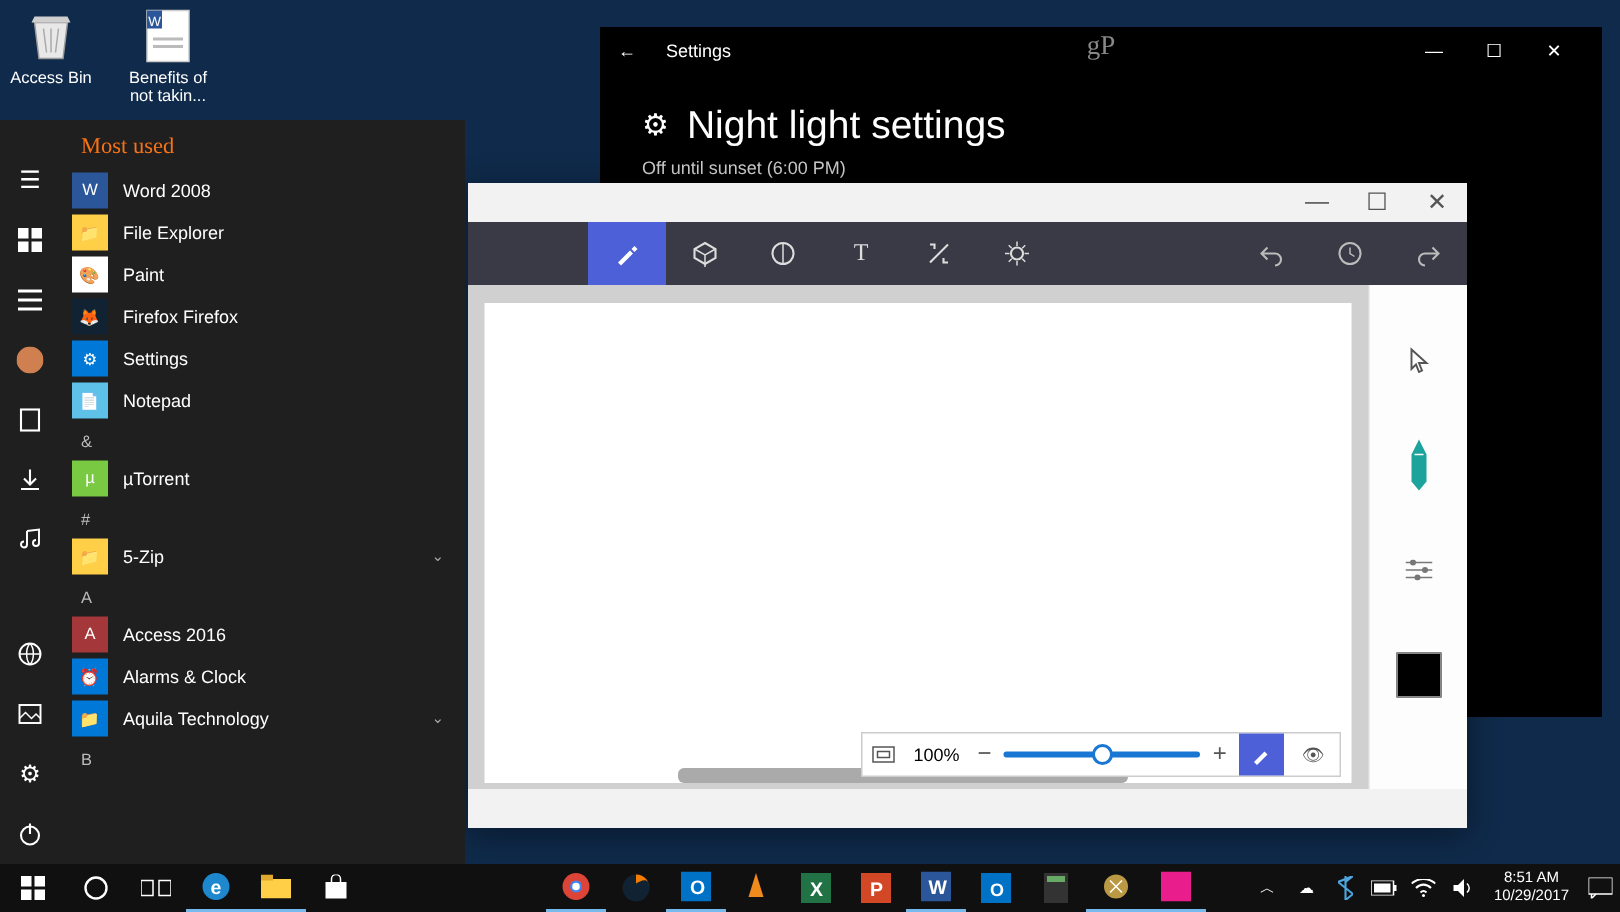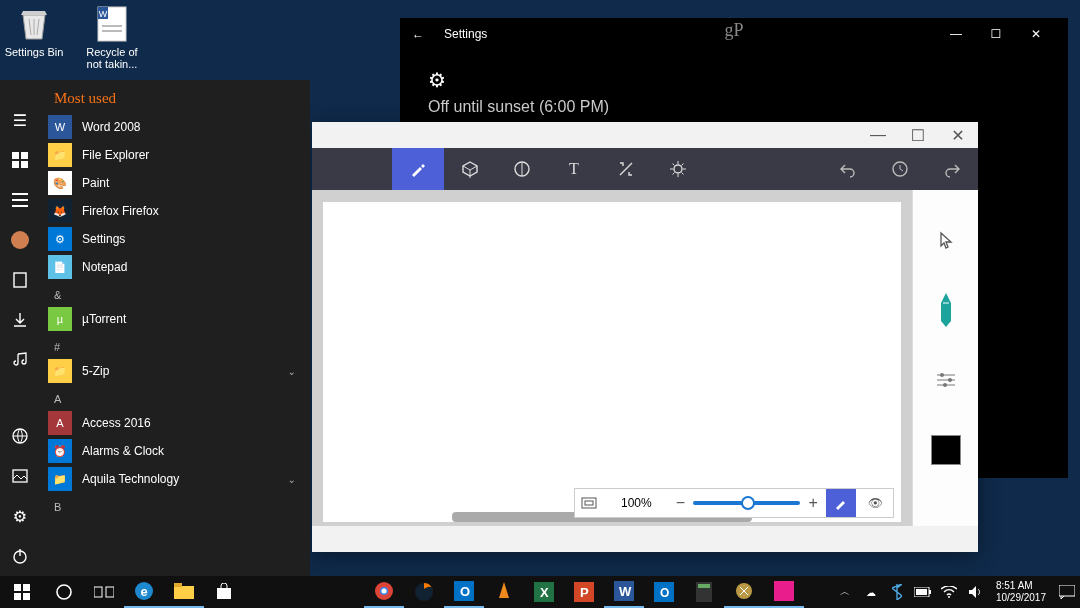--- a/index.html
+++ b/index.html
@@ -24,21 +24,21 @@
 
 
 .settings-win { position: absolute; left: 400px; top: 18px; width: 668px; height: 460px; background: #000; color: #fff; z-index: 10; }
 .settings-titlebar { height: 32px; display: flex; align-items: center; padding: 0 12px; font-size: 12px; }
 .settings-titlebar .back { margin-right: 20px; cursor: pointer; }
 .win-controls { margin-left: auto; display: flex; }
 .win-btn { width: 40px; height: 32px; display: flex; align-items: center; justify-content: center; cursor: pointer; }
 .settings-body { padding: 18px 28px; }
 .settings-title-row { display: flex; align-items: center; gap: 12px; }
 .settings-h1 { font-size: 26px; font-weight: 300; }
-.settings-sub { font-size: 16px; margin-top: 6px; color: #ccc; }
+.settings-sub { font-size: 12px; margin-top: 6px; color: #ccc; }
 .watermark { position: absolute; top: 2px; left: 50%; transform: translateX(-50%); font-family: Georgia, serif; font-size: 18px; color: #888; }
 
 
 .paint-win { position: absolute; left: 312px; top: 122px; width: 666px; height: 430px; background: #f2f2f2; z-index: 20; box-shadow: 0 4px 20px rgba(0,0,0,.4); }
 .paint-titlebar { height: 26px; background: #f2f2f2; display: flex; align-items: center; justify-content: flex-end; }
 .paint-titlebar .win-btn { width: 40px; height: 26px; color: #555; }
 .paint-toolbar { height: 42px; background: #3a3a46; display: flex; align-items: center; }
 .tool-btn { width: 52px; height: 42px; display: flex; align-items: center; justify-content: center; color: #ddd; cursor: pointer; }
 .tool-btn.active { background: #4e60d8; }
 .tool-spacer { flex: 1; }
@@ -54,66 +54,67 @@
 .zoom-end { width: 30px; height: 28px; background: #4e60d8; color: #fff; display: flex; align-items: center; justify-content: center; }
 .scroll-h { position: absolute; bottom: 4px; left: 140px; width: 300px; height: 10px; background: #aaa; border-radius: 4px; }
 
 
 .taskbar { position: absolute; left: 0; bottom: 0; width: 1080px; height: 32px; background: #101010; display: flex; align-items: center; z-index: 100; }
 .tb-btn { width: 40px; height: 32px; display: flex; align-items: center; justify-content: center; color: #fff; cursor: pointer; }
 .tb-btn.start { width: 44px; }
 .tb-running { border-bottom: 2px solid #76b9ed; }
 .tray { margin-left: auto; display: flex; align-items: center; color: #fff; font-size: 10px; }
 .tray .tb-btn { width: 26px; }
-.clock { padding: 0 8px; text-align: left; line-height: 12px; }
+.clock { padding: 0 8px; text-align: center; line-height: 12px; }
 
 svg { display: block; }
 </style>
 </head>
 <body>
 
 <div class="desktop-icons">
   <div class="desktop-icon">
     <div class="ic">
       <svg width="38" height="38" viewBox="0 0 38 38">
           <path d="M8 10h22l-3 24H11z" fill="#e8e8e8" stroke="#999"></path>
           <path d="M6 10h26l-2-4H8z" fill="#cfcfcf"></path>
           <path d="M14 14l2 16M19 14v16M24 14l-2 16" stroke="#aaa" fill="none"></path>
         </svg>
     </div>
-    <span>Settings Bin</span>
+    <span>Access Bin</span>
   </div>
   <div class="desktop-icon">
     <div class="ic">
       <svg width="32" height="38" viewBox="0 0 32 38">
           <rect x="2" y="2" width="28" height="34" fill="#fff" stroke="#ccc"></rect>
           <rect x="2" y="2" width="10" height="12" fill="#2b579a"></rect>
           <text x="7" y="12" fill="#fff" font-size="9" text-anchor="middle">W</text>
           <rect x="6" y="20" width="20" height="2" fill="#bbb"></rect>
           <rect x="6" y="25" width="20" height="2" fill="#bbb"></rect>
         </svg>
     </div>
-    <span>Recycle of not takin...</span>
+    <span>Benefits of not takin...</span>
   </div>
 </div>
 
 <div class="settings-win">
   <div class="watermark">gP</div>
   <div class="settings-titlebar">
     <span class="back">←</span>
     <span>Settings</span>
     <div class="win-controls">
       <div class="win-btn">—</div>
       <div class="win-btn">☐</div>
       <div class="win-btn">✕</div>
     </div>
   </div>
   <div class="settings-body">
     <div class="settings-title-row">
       <span style="font-size:20px">⚙</span>
+      <div class="settings-h1">Night light settings</div>
     </div>
     <div class="settings-sub">Off until sunset (6:00 PM)</div>
   </div>
 </div>
 
 <div class="paint-win">
   <div class="paint-titlebar">
     <div class="win-btn">—</div>
     <div class="win-btn">☐</div>
     <div class="win-btn">✕</div>
@@ -200,21 +201,21 @@
         </div>
     </div>
   </div>
   <div class="zoom-bar">
     <span>
         <svg width="16" height="16" viewBox="0 0 16 16">
           <rect x="1" y="3" width="14" height="10" fill="none" stroke="#555"></rect>
           <rect x="4" y="6" width="8" height="4" fill="none" stroke="#555"></rect>
         </svg>
       </span>
-    <span style="margin:0 16px">100%</span>
+    <span style="margin:0 4px">100%</span>
     <span style="font-size:16px;color:#555">−</span>
     <div class="zoom-slider">
         <div class="zoom-thumb"></div>
       </div>
     <span style="font-size:16px;color:#555">+</span>
     <div class="zoom-end">
         <svg width="14" height="14" viewBox="0 0 14 14">
           <path d="M2 12l7-7 2 2-7 7z" fill="#fff"></path>
         </svg>
       </div>

